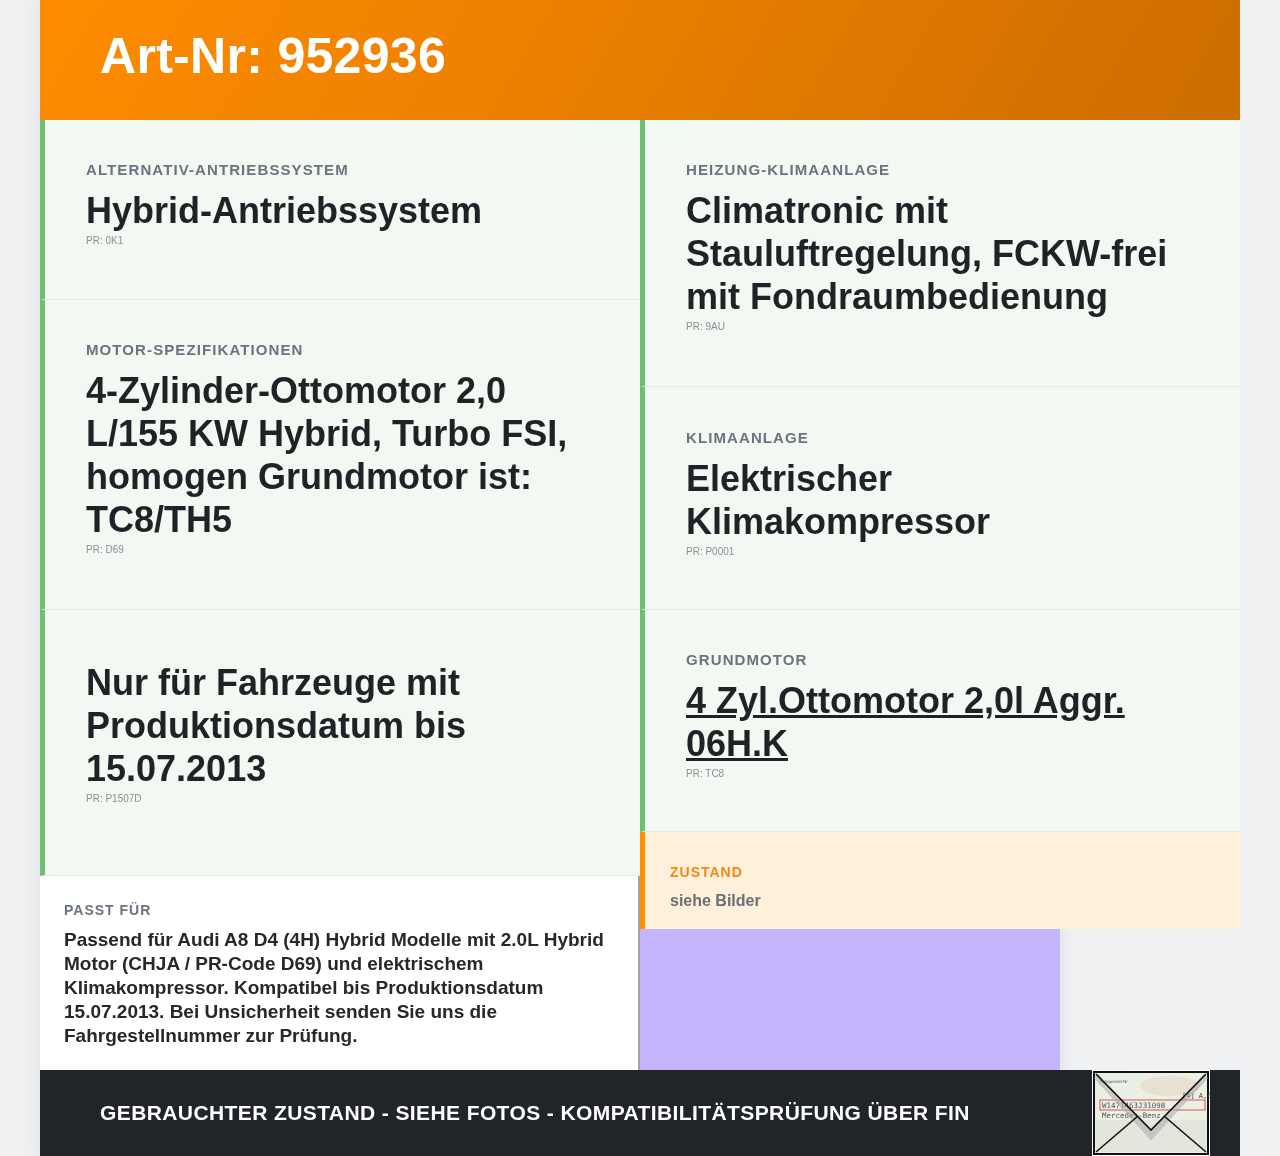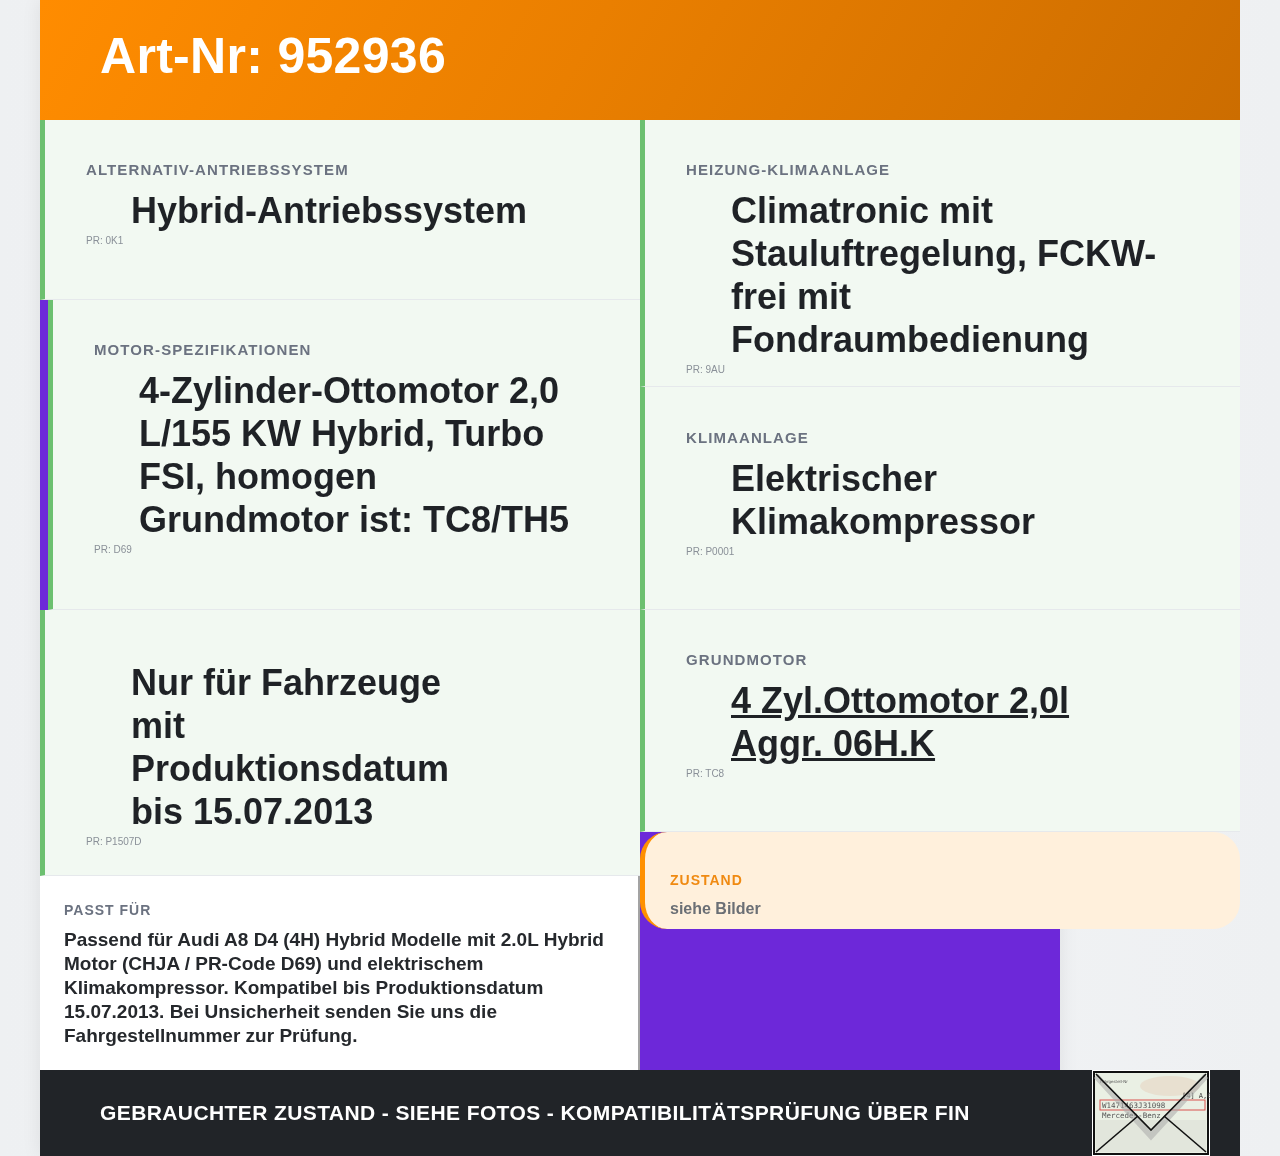--- a/index.html
+++ b/index.html
@@ -4,21 +4,21 @@
 <style>
   * { box-sizing: border-box; margin: 0; padding: 0; }
   html, body { width: 1280px; height: 1156px; overflow: hidden; }
   body {
     background: linear-gradient(90deg, #eef0f2 0%, #f3f4f6 50%, #eef0f2 100%);
     font-family: "Liberation Sans", "DejaVu Sans", sans-serif;
     position: relative;
   }
   .card {
     position: absolute; left: 40px; top: 0; width: 1020px; height: 1156px;
-    background: #6d28d9;
+    background: #c4b5fd;
     box-shadow: 0 0 18px rgba(0,0,0,0.08);
   }
   .header {
     position: absolute; left: 0; top: 0; width: 1200px; height: 120px;
     background: linear-gradient(120deg, #ff8c00 0%, #ea7f00 45%, #cc6d00 100%);
   }
   .header-title {
     position: absolute; left: 60px; top: 26px;
     font-size: 50px; font-weight: 700; color: #ffffff; letter-spacing: 0.3px;
     line-height: 60px;
@@ -31,21 +31,20 @@
     padding: 41px 44px 0 41px;
   }
   .cell .label {
     font-size: 15px; font-weight: 700; color: #6b7280;
     letter-spacing: 1.1px; text-transform: uppercase; line-height: 18px;
   }
   .cell .value {
     margin-top: 10px;
     font-size: 36px; font-weight: 700; color: #1f2226;
     line-height: 43px;
-    margin-left: 45px;
   }
   .cell .pr {
     font-size: 10px; color: #8a9098; line-height: 18px;
   }
   .right .cell, .cell.right { left: 600px; }
   .passt {
     position: absolute; left: 0; top: 876px; width: 600px; height: 194px;
     background: #ffffff;
     border-right: 2px solid #a3a3a3;
     padding: 26px 24px 0 24px;
@@ -55,22 +54,21 @@
     letter-spacing: 1px; line-height: 16px;
   }
   .passt .text {
     margin-top: 10px;
     font-size: 19px; font-weight: 700; color: #25282c; line-height: 24px;
   }
   .zustand {
     position: absolute; left: 600px; top: 832px; width: 600px; height: 97px;
     background: #fff0dc;
     border-left: 5px solid #ff9000;
-    padding: 40px 24px 0 25px;
-    border-radius: 27px;
+    padding: 32px 24px 0 25px;
   }
   .zustand .label {
     font-size: 14px; font-weight: 700; color: #f08a12;
     letter-spacing: 1px; line-height: 16px;
   }
   .zustand .text {
     margin-top: 9px;
     font-size: 16px; font-weight: 700; color: #6b6f75; line-height: 24px;
   }
   .footer {
@@ -95,21 +93,21 @@
   <div class="header">
     <h1 class="header-title">Art-Nr: 952936</h1>
   </div>
 
   <div class="cell" style="left:0; top:120px; height:180px;">
     <div class="label">ALTERNATIV-ANTRIEBSSYSTEM</div>
     <div class="value">Hybrid-Antriebssystem</div>
     <div class="pr">PR: 0K1</div>
   </div>
 
-  <div class="cell" style="left:8px; top:300px; height:310px;">
+  <div class="cell" style="left:0; top:300px; height:310px;">
     <div class="label">MOTOR-SPEZIFIKATIONEN</div>
     <div class="value" style="padding-right:10px;">4-Zylinder-Ottomotor 2,0 L/155 KW Hybrid, Turbo FSI, homogen Grundmotor ist: TC8/TH5</div>
     <div class="pr">PR: D69</div>
   </div>
 
   <div class="cell" style="left:0; top:610px; height:266px;">
     <div class="value" style="padding-right:100px;">Nur für Fahrzeuge mit Produktionsdatum bis 15.07.2013</div>
     <div class="pr">PR: P1507D</div>
   </div>
 

